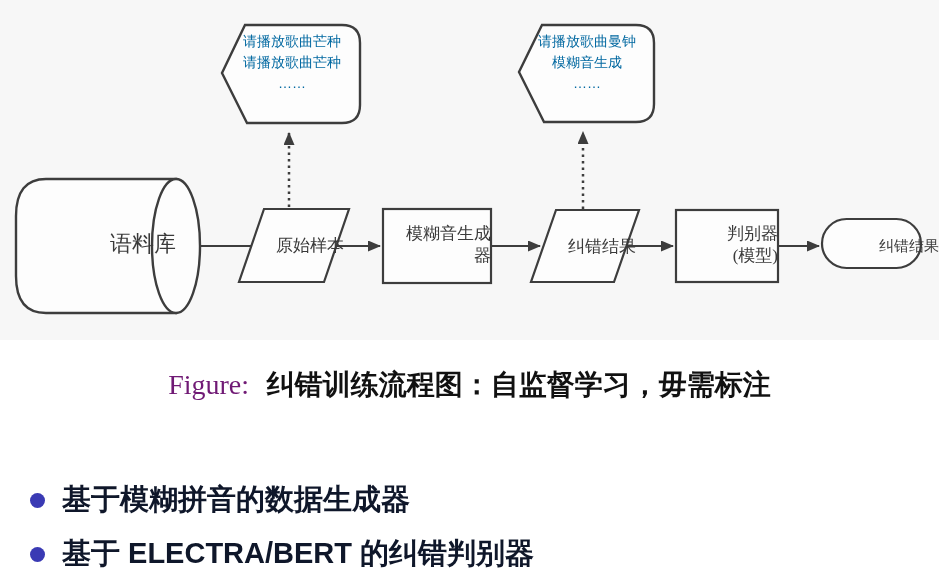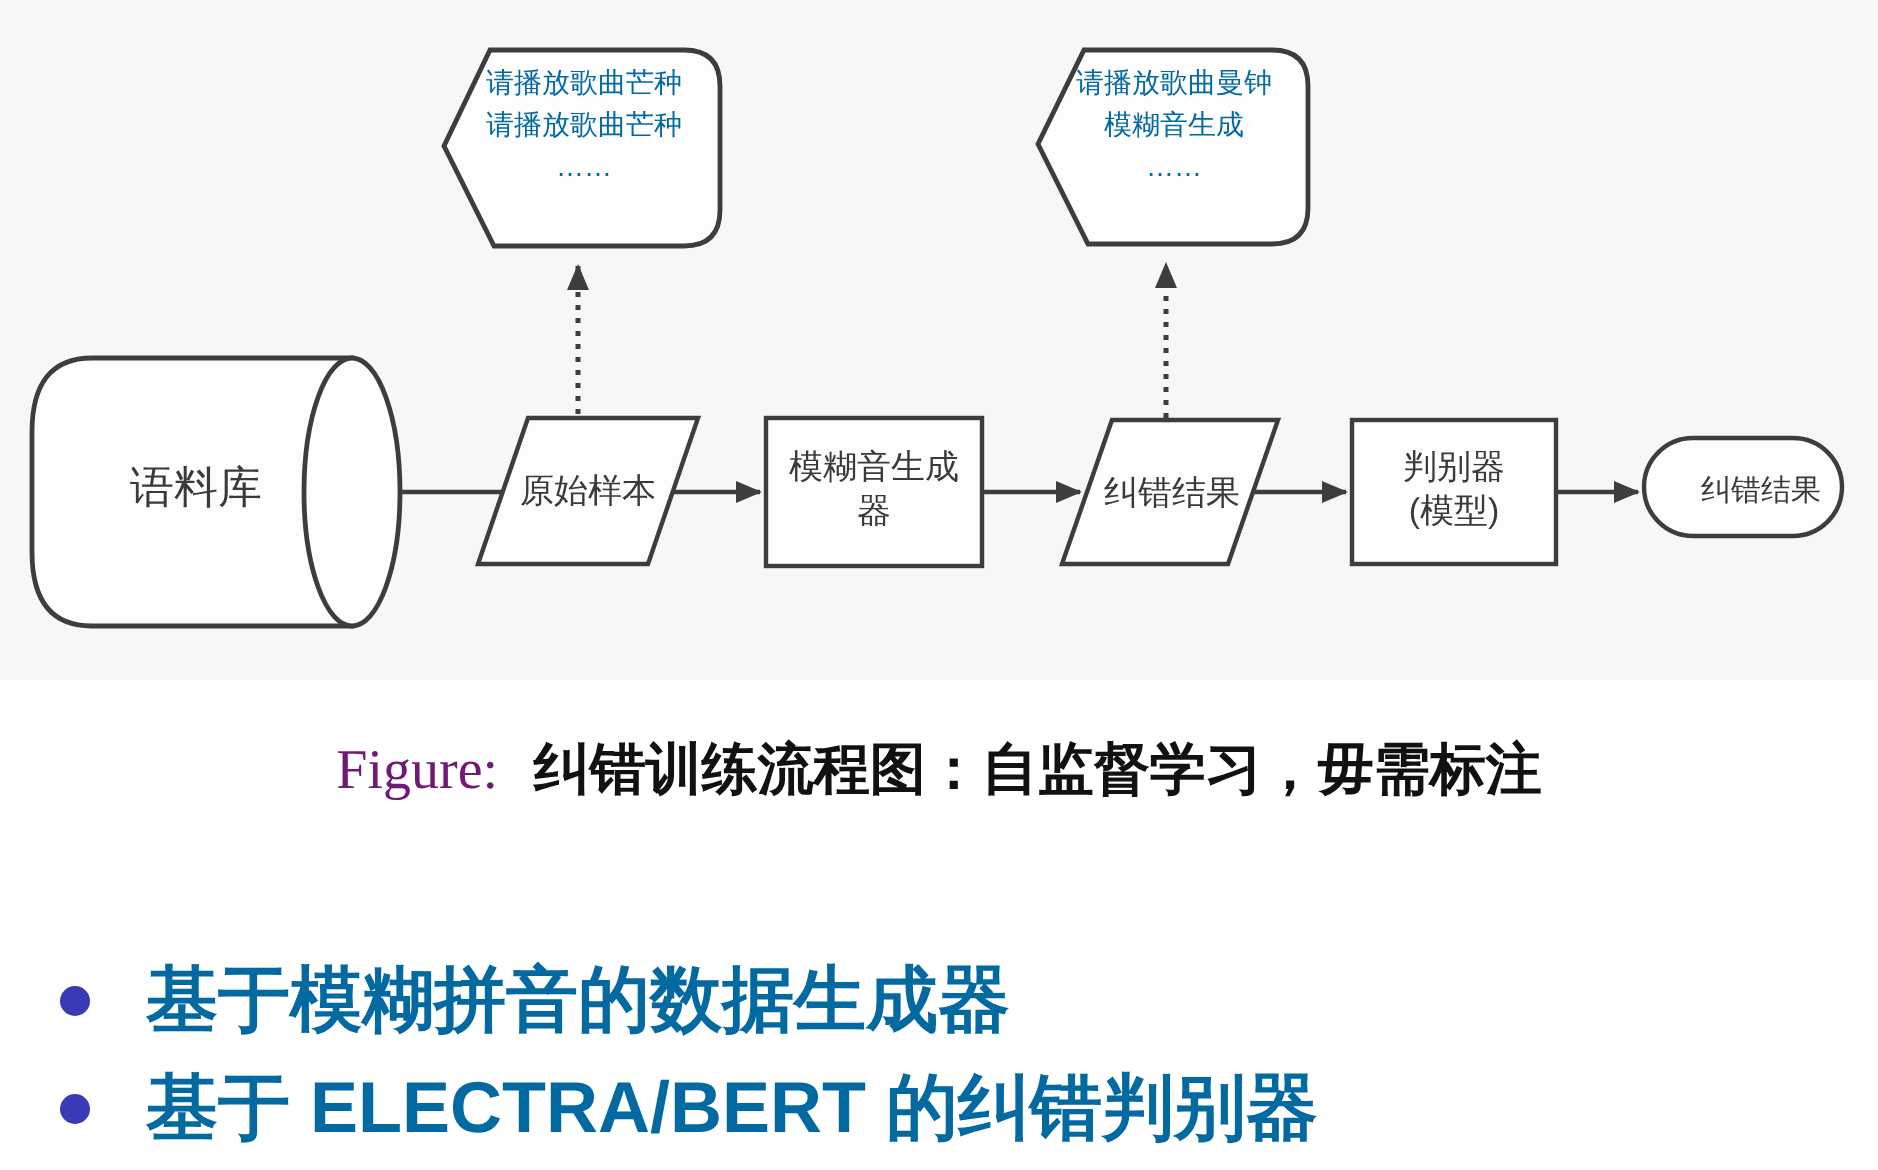--- a/index.html
+++ b/index.html
@@ -21,25 +21,26 @@
     width: 939px;
     height: 340px;
     background: #f7f7f7;
   }
   .diagram svg {
     position: absolute;
     left: 0; top: 0;
   }
   .node-label {
     position: absolute;
-    text-align: center;
+    text-align: right;
     color: #3a3a3a;
     font-size: 17px;
     line-height: 22px;
     white-space: nowrap;
+    font-family: Liberation Serif, serif;
   }
   .node-label.corpus   { left: 20px;  top: 233px; width: 156px; font-size: 22px; }
   .node-label.p1       { left: 244px; top: 235px; width: 100px; }
   .node-label.rect1    { left: 383px; top: 223px; width: 108px; }
   .node-label.p2       { left: 536px; top: 236px; width: 100px; }
   .node-label.rect2    { left: 676px; top: 223px; width: 102px; }
   .node-label.stadium  { left: 822px; top: 235px; width: 117px;  font-size: 15px; }
   .callout-text {
     position: absolute;
     text-align: center;
@@ -71,24 +72,24 @@
   .bullet-row.b1 { top: 478px; }
   .bullet-row.b2 { top: 532px; }
   .bullet-dot {
     width: 15px;
     height: 15px;
     border-radius: 50%;
     background: #3a3ab4;
     flex: 0 0 auto;
   }
   .bullet-text {
-    margin-left: 28px;
-    font-size: 36px;
+    margin-left: 17px;
+    font-size: 29px;
     font-weight: 700;
-    color: #0369a1;
+    color: #0f172a;
     white-space: nowrap;
   }
 </style>
 </head>
 <body>
 
 <div class="slide">
 
   <div class="diagram">
     <svg width="939" height="340" viewBox="0 0 939 340">

